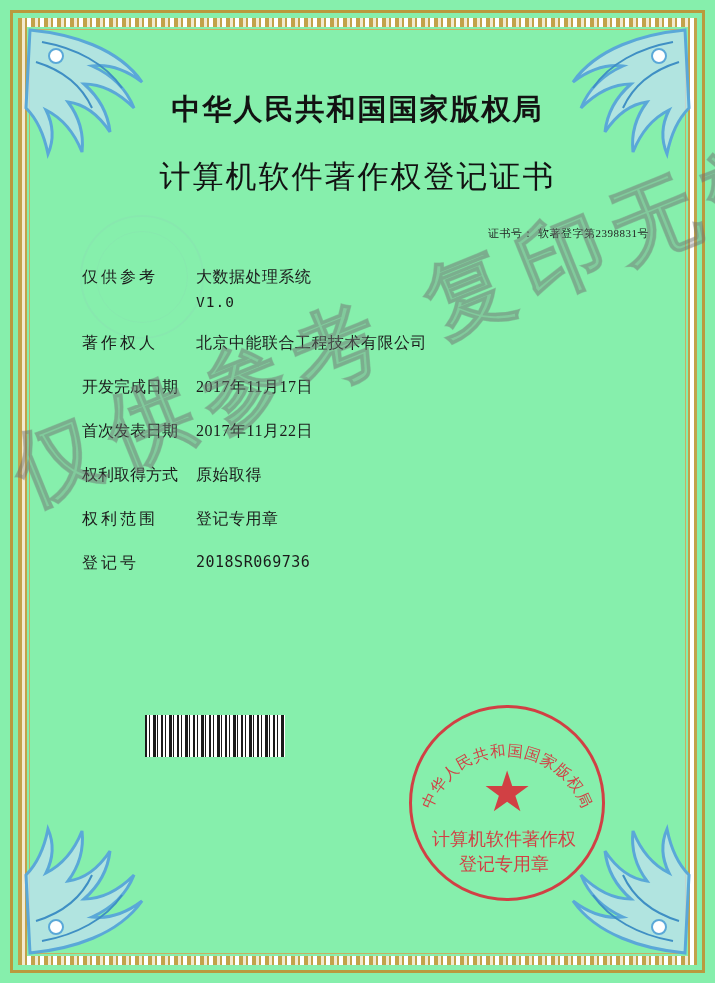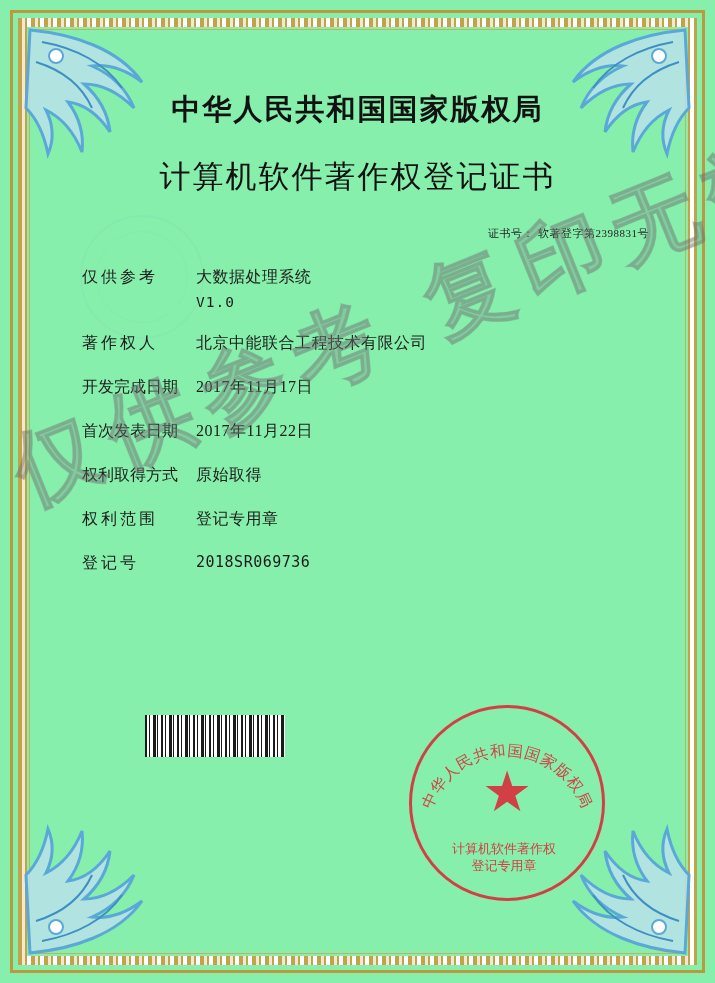--- a/index.html
+++ b/index.html
@@ -211,24 +211,24 @@
     font-size: 15.5px;
     font-family: "DejaVu Serif", "Liberation Serif", serif;
     letter-spacing: 1px;
   }
   .seal .bottom-text {
     position: absolute;
     left: 0;
     right: 6px;
     bottom: 22px;
     text-align: center;
-    font-size: 13px;
+    font-size: 18px;
     line-height: 1.35;
     color: #d8323c;
-    font-family: Liberation Mono, monospace;
+    font-family: Liberation Serif, serif;
   }
 
   
   .footer {
     position: absolute;
     left: 60px;
     right: 55px;
     top: 858px;
     display: flex;
     justify-content: space-between;

